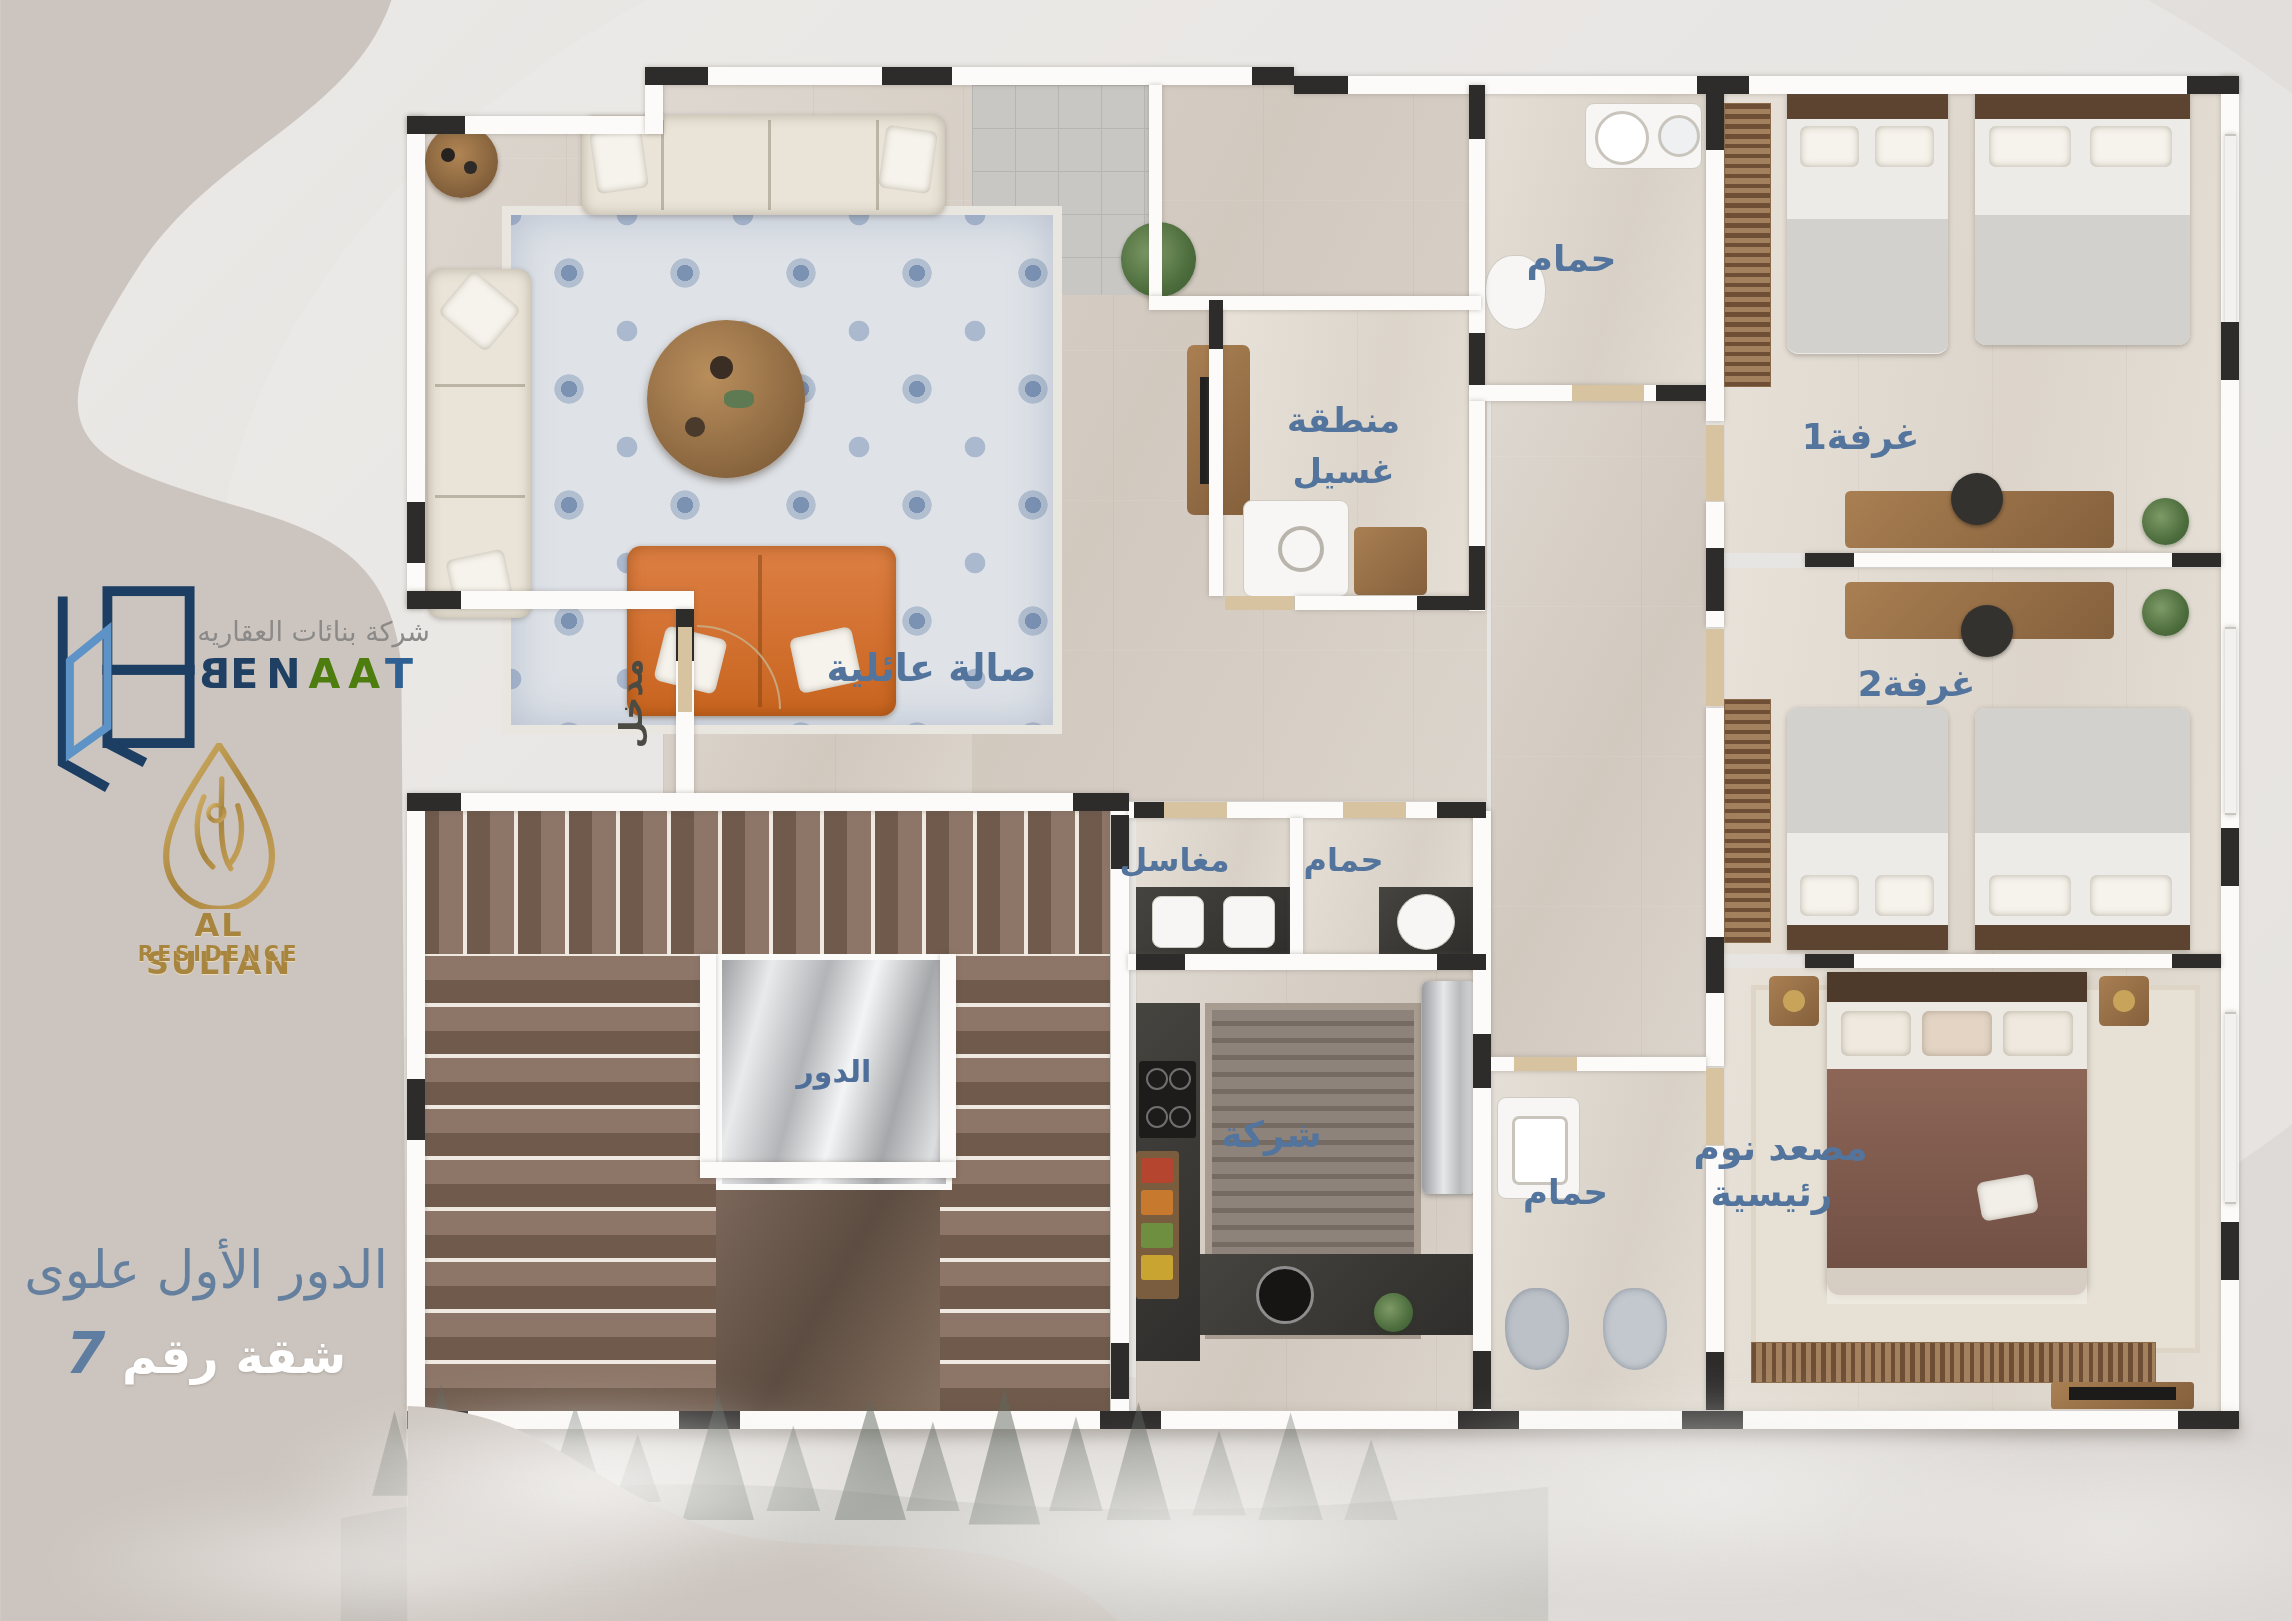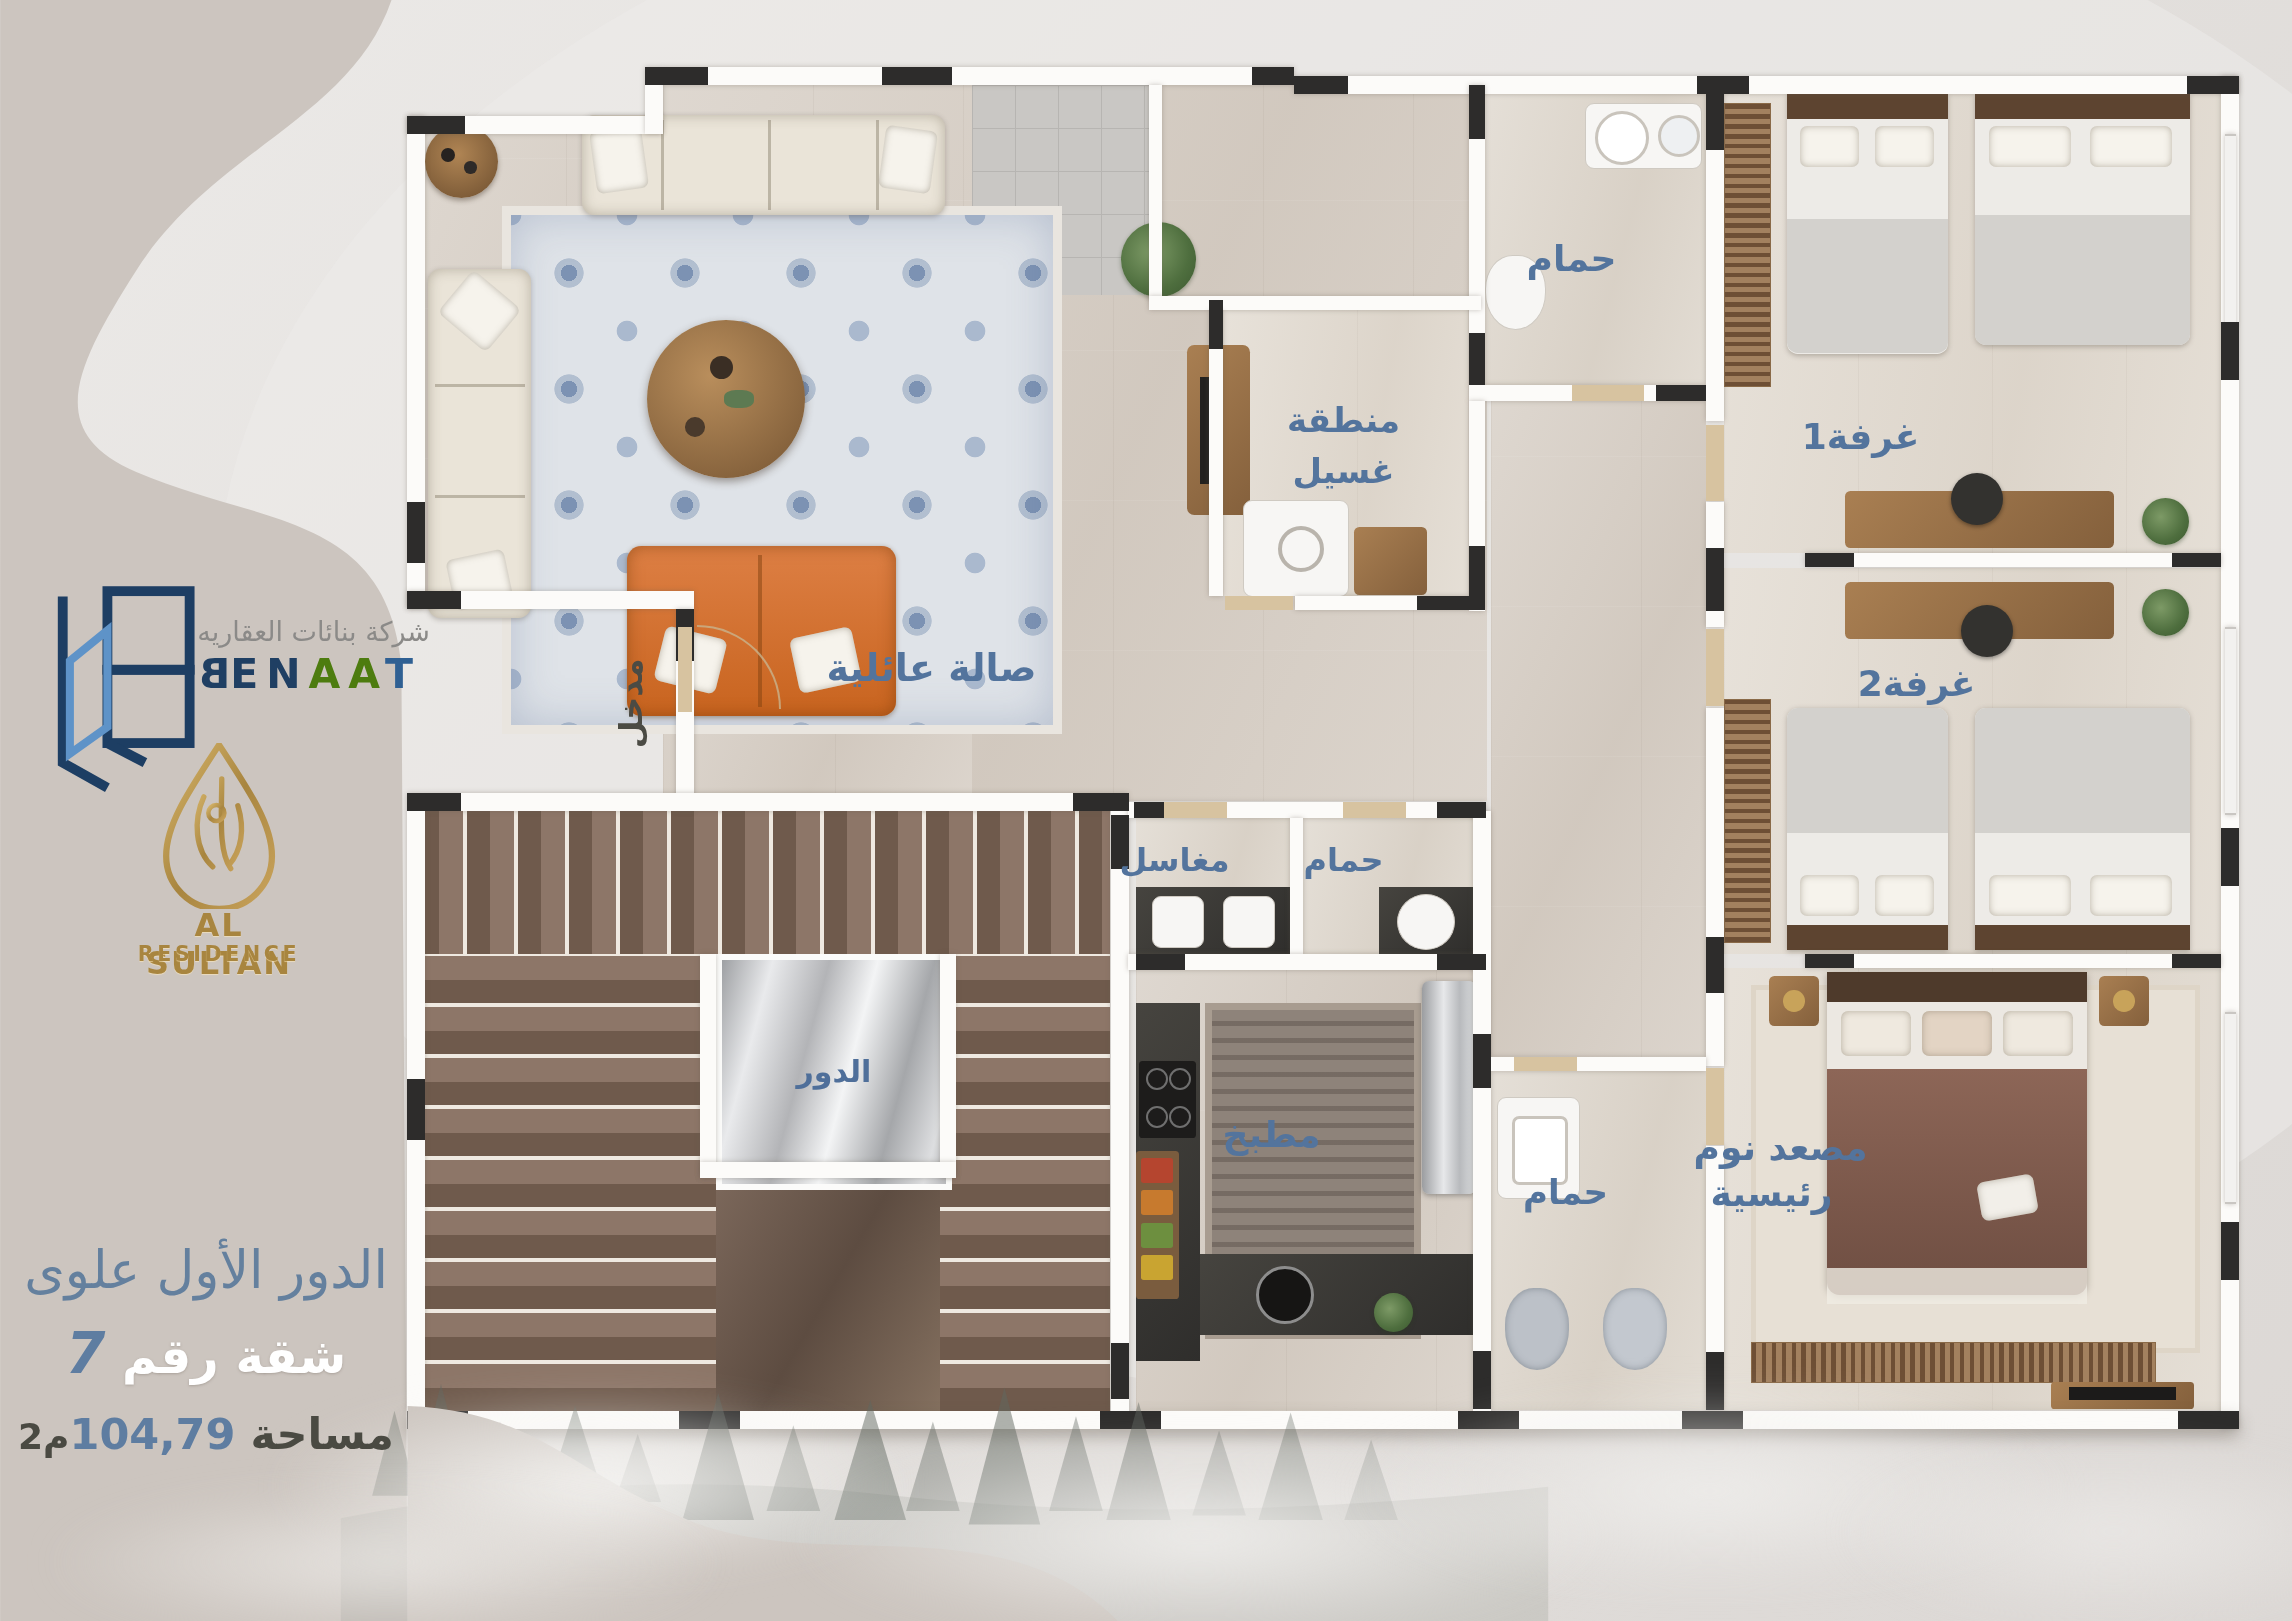--- a/index.html
+++ b/index.html
@@ -300,21 +300,21 @@
 
 <div class="lbl" style="left:775px;top:647px;width:313px;font-size:38px">صالة عائلية</div>
 <div class="lbl" style="left:573px;top:685px;width:116px;font-size:32px;color:#4b4b44;transform:rotate(-90deg)">مدخل</div>
 <div class="lbl" style="left:1254px;top:401px;width:179px;font-size:34px">منطقة</div>
 <div class="lbl" style="left:1254px;top:452px;width:179px;font-size:34px">غسيل</div>
 <div class="lbl" style="left:1482px;top:238px;width:179px;font-size:36px">حمام</div>
 <div class="lbl" style="left:1771px;top:416px;width:179px;font-size:36px">غرفة1</div>
 <div class="lbl" style="left:1827px;top:663px;width:179px;font-size:36px">غرفة2</div>
 <div class="lbl" style="left:1103px;top:842px;width:143px;font-size:32px">مغاسل</div>
 <div class="lbl" style="left:1272px;top:842px;width:143px;font-size:32px">حمام</div>
-<div class="lbl" style="left:1191px;top:1114px;width:161px;font-size:36px">مطبخ</div>
+<div class="lbl" style="left:1191px;top:1114px;width:161px;font-size:36px">شركة</div>
 <div class="lbl" style="left:1485px;top:1173px;width:161px;font-size:34px">حمام</div>
 <div class="lbl" style="left:1673px;top:1127px;width:215px;font-size:36px">مصعد نوم</div>
 <div class="lbl" style="left:1673px;top:1173px;width:197px;font-size:36px">رئيسية</div>
 
 <svg class="abs" style="left:52px;top:584px" width="143" height="210" viewBox="0 0 160 235">
   <path d="M12 14 V200 L62 228" fill="none" stroke="#1d3e63" stroke-width="11"></path>
   <rect x="62" y="8" width="92" height="88" fill="none" stroke="#1d3e63" stroke-width="11"></rect>
   <rect x="62" y="96" width="92" height="82" fill="none" stroke="#1d3e63" stroke-width="11"></rect>
   <path d="M62 52 L20 86 V190 L62 160 Z" fill="none" stroke="#5e93c8" stroke-width="9"></path>
   <path d="M62 178 L104 200" fill="none" stroke="#1d3e63" stroke-width="11"></path>
@@ -338,25 +338,20 @@
 </svg>
 <div class="abs" style="left:116px;top:906px;width:206px;text-align:center;font-size:32px;font-weight:bold;color:#a8853f;letter-spacing:1.8px;text-shadow:0 0.9px 0.9px rgba(255,235,190,.6)">AL SULTAN</div>
 <div class="abs" style="left:116px;top:942px;width:206px;text-align:center;font-size:20.6px;font-weight:bold;color:#a8853f;letter-spacing:3.6px;text-shadow:0 0.9px 0.9px rgba(255,235,190,.6)">RESIDENCE</div>
 
 <div class="abs" style="left:18px;top:1240px;width:376px;text-align:center;direction:rtl;z-index:6">
   <div style="font-size:52px;font-weight:normal;color:#64809e">الدور الأول علوى</div>
   <div style="margin-top:19.7px;font-size:48px;font-weight:bold">
     <span style="color:#ffffff;text-shadow:0 0.9px 2.7px rgba(120,110,100,.4)">شقة رقم</span>
     <span> </span>
     <span style="color:#5e7da1;font-size:57px;font-style:italic">7</span>
-  </div>
-  <div style="margin-top:23px;font-size:43px;font-weight:bold">
-    <span style="color:#4a4a42">مساحة</span>
-    <span> </span>
-    <span style="color:#5e7da1">104,79</span><span style="color:#4a4a42;font-size:36px">م2</span>
   </div>
 </div>
 
 <div class="abs" style="left:0;top:1379px;width:2293px;height:242px;z-index:5;pointer-events:none">
   <svg width="1209" height="237" viewBox="0 0 1350 265" style="position:absolute;left:340px;top:4.5px">
     <path d="M0,150 Q300,90 620,125 T1350,115 L1350,265 L0,265 Z" fill="#8a8d86" opacity="0.22"></path>
     <g fill="#5f675f">
       <polygon points="60,30 35,125 85,125" opacity="0.35"></polygon>
       <polygon points="112,0 75,145 150,145" opacity="0.45"></polygon>
       <polygon points="178,42 152,132 204,132" opacity="0.30"></polygon>

